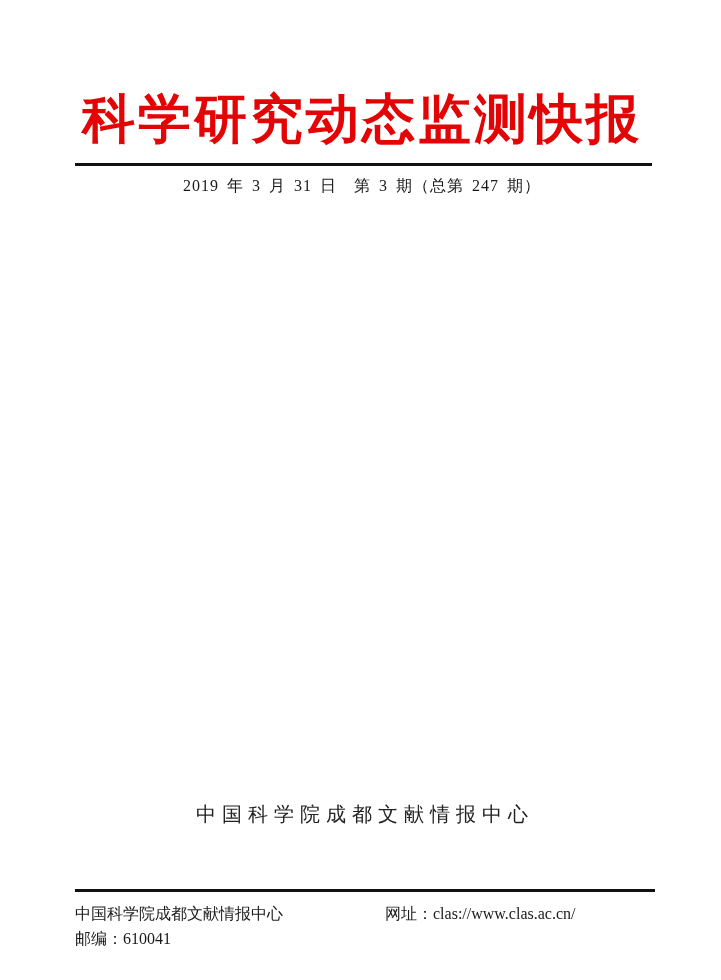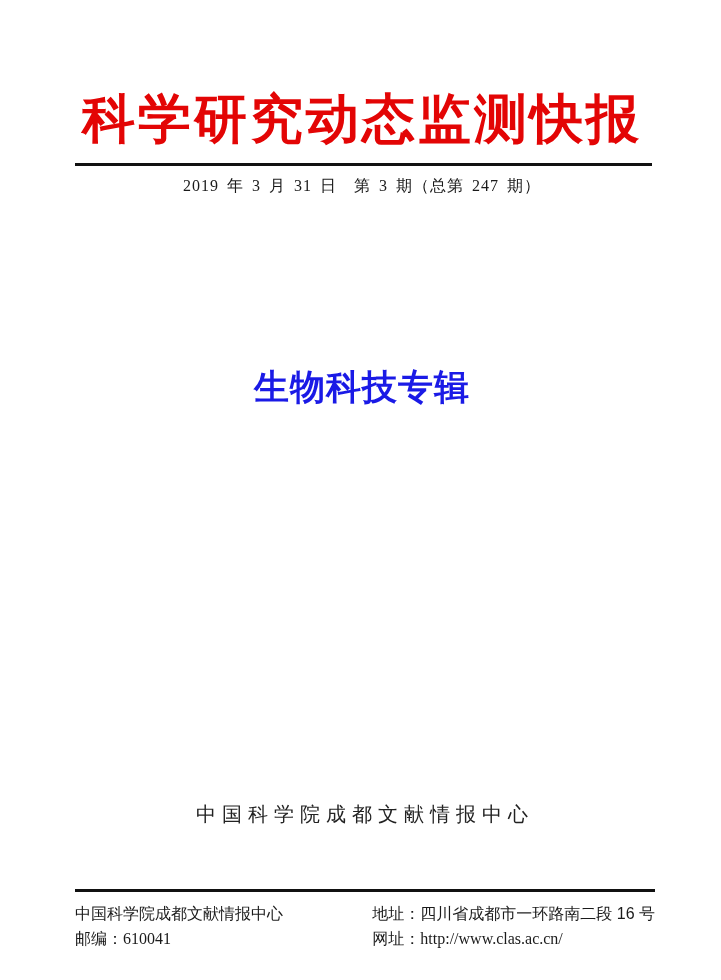--- a/index.html
+++ b/index.html
@@ -95,37 +95,33 @@
 <body>
 
 <div class="page">
 
   <h1 class="masthead">科学研究动态监测快报</h1>
 
   <div class="masthead-rule"></div>
 
   <div class="issue-line">2019 年 3 月 31 日　第 3 期（总第 247 期）</div>
 
-  <div class="subject-title">生物科技专辑</div>
 
   <div class="publisher">中国科学院成都文献情报中心</div>
 
   <div class="footer">
     <div class="footer-rule"></div>
     <div class="footer-cols">
       <div class="footer-col left">
         <div class="footer-line">中国科学院成都文献情报中心</div>
         <div class="footer-line">
           <span>邮编：</span><span class="latin">610041</span>
         </div>
       </div>
       <div class="footer-col right">
         <div class="footer-line">
-          <span>地址：</span><span>四川省成都市一环路南二段 16 号</span>
-        </div>
-        <div class="footer-line">
-          <span>网址：</span><span class="latin">http://www.clas.ac.cn/</span>
+          <span>网址：</span><span class="latin">clas://www.clas.ac.cn/</span>
         </div>
       </div>
     </div>
   </div>
 
 </div>
 
 </body></html>

